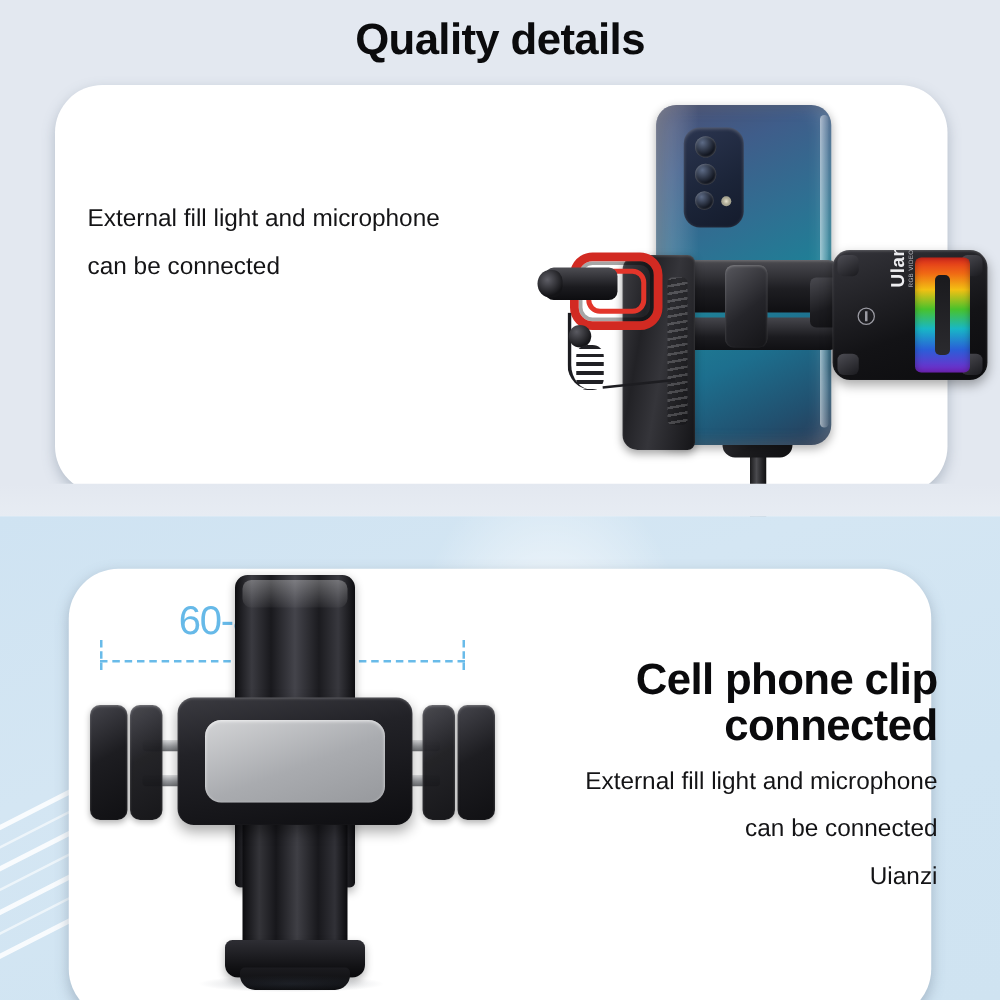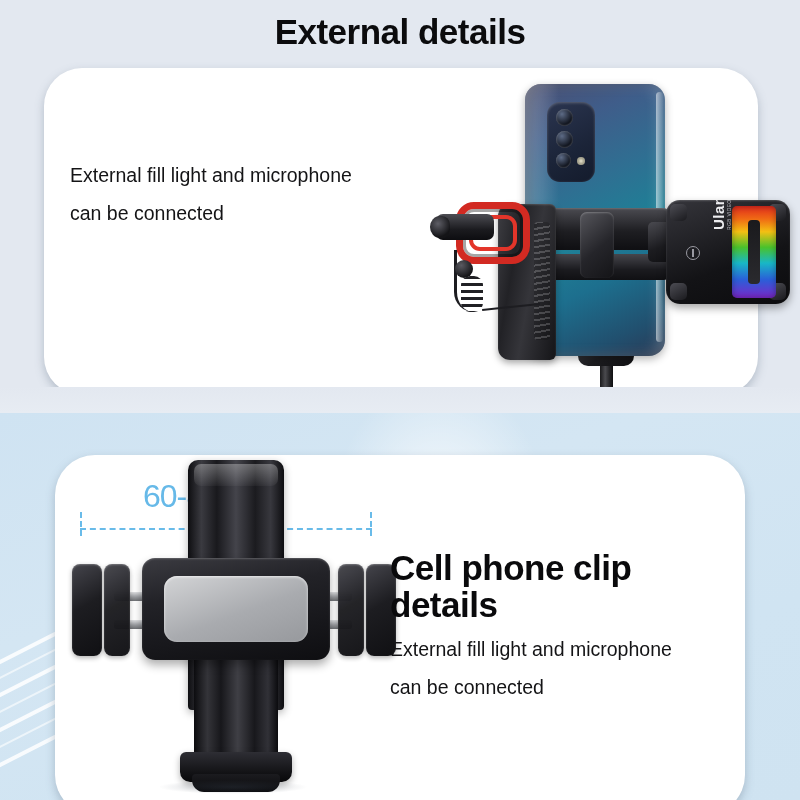--- a/index.html
+++ b/index.html
@@ -58,21 +58,21 @@
   #card-bottom{ left:55px; top:455px; width:690px; height:360px; border-radius:40px; }
 
   
   .headline{ font-weight:bold; color:#0a0a0c; letter-spacing:-.5px; }
   .body-line{ color:#141416; }
 
   #txt-top{ position:absolute; left:70px; top:156px; width:380px; }
   #txt-top .headline{ font-size:38px; line-height:44px; margin-bottom:5px; }
   #txt-top .body-line{ font-size:19.5px; line-height:38px; }
 
-  #txt-bottom{ position:absolute; left:390px; top:549px; width:360px; }
+  #txt-bottom{ position:absolute; left:390px; top:525px; width:360px;text-align:right; }
   #txt-bottom .headline{ font-size:35px; line-height:37px; }
   #txt-bottom .body-line{ font-size:19.5px; line-height:38px; }
   #txt-bottom .brand{ font-size:19.5px; line-height:38px; color:#141416; }
   #txt-bottom .body-wrap{ margin-top:7px; }
 
   
   .measure-label{
     position:absolute; left:143px; top:478px;
     font-size:32px; color:#66b9e8; letter-spacing:-1px; font-weight:normal;
   }
@@ -341,21 +341,21 @@
     position:absolute; left:90px; bottom:6px; width:150px; height:14px;
     border-radius:50%;
     background:radial-gradient(ellipse,rgba(60,70,85,.30),rgba(60,70,85,0) 70%);
   }
 </style>
 </head>
 <body>
 
 <div class="section-top">
 
-  <div class="page-title">External details</div>
+  <div class="page-title">Quality details</div>
 
   <div class="card" id="card-top"></div>
 
   <div id="product-top">
 
     <div class="pole"></div>
     <div class="ball-joint"></div>
     <div class="ball-knob"></div>
 
     <div class="phone">
@@ -452,18 +452,19 @@
     <div class="center-pad"></div>
   </div>
 
   <div class="base-plate"></div>
   <div class="base-foot"></div>
   <div class="prod-shadow"></div>
 </div>
 
 <div id="txt-bottom">
   <div class="headline">Cell phone clip</div>
-  <div class="headline">details</div>
+  <div class="headline">connected</div>
   <div class="body-wrap">
     <div class="body-line">External fill light and microphone</div>
     <div class="body-line">can be connected</div>
+    <div class="brand">Uianzi</div>
   </div>
 </div>
 
 </body></html>

